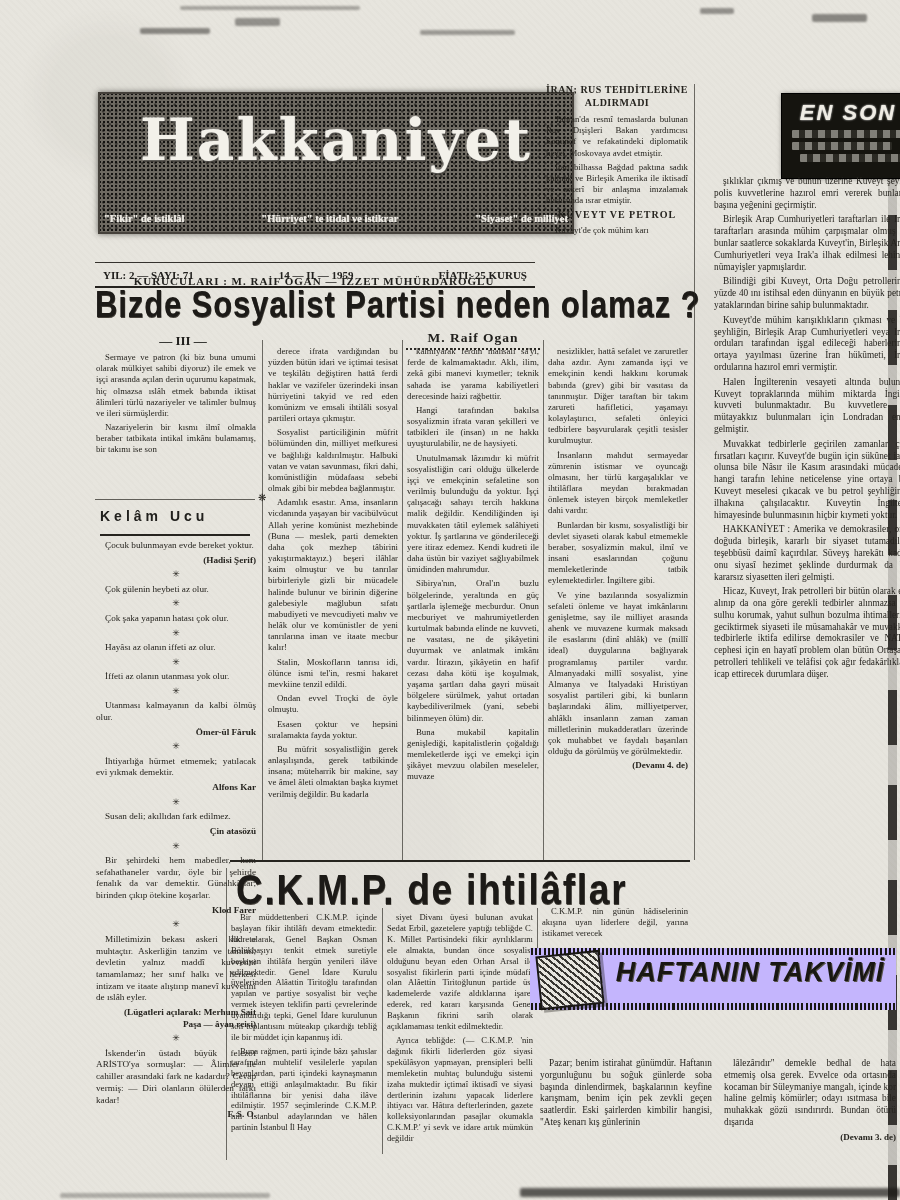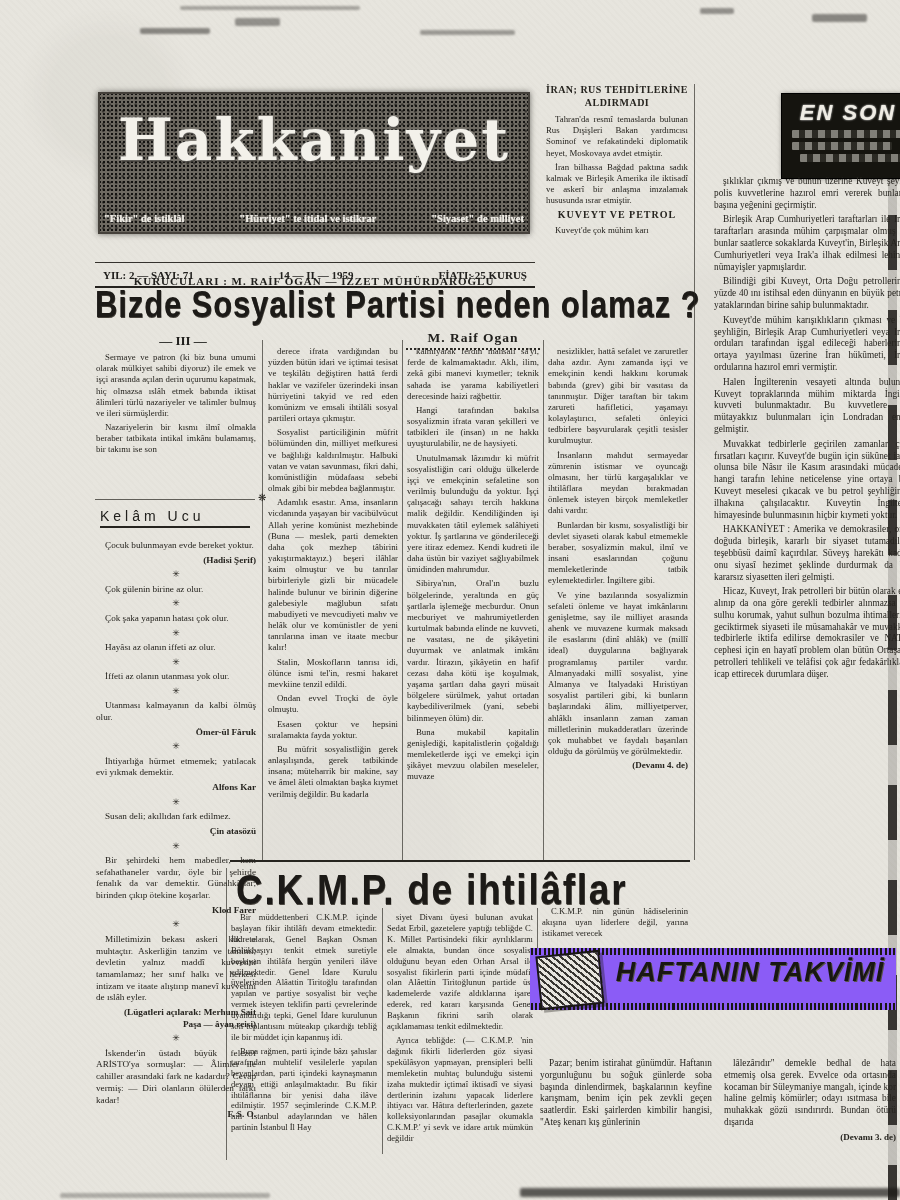--- a/index.html
+++ b/index.html
@@ -14,21 +14,21 @@
   
   .smudge{position:absolute;background:#2c2a27;border-radius:2px;filter:blur(1.1px);}
   .edge-right{position:absolute;background:
       repeating-linear-gradient(180deg, rgba(25,23,20,.85) 0 55px, rgba(25,23,20,.18) 55px 95px);
       filter:blur(.6px);}
   
   .mast-box{position:absolute;left:98px;top:92px;width:432px;height:142px;background-color:#6e6a62;
       background-image:radial-gradient(rgba(12,12,10,.92) 1px, transparent 1.45px),
                        radial-gradient(rgba(35,33,30,.75) 1px, transparent 1.55px);
       background-size:4px 4px,6.5px 6.5px;background-position:0 0,2px 3px;
-      box-shadow:0 0 0 2px #45413b inset, 0 0 6px rgba(30,28,25,.6);}
+      box-shadow:0 0 0 2px #45413b inset, 0 0 6px rgba(30,28,25,.6);padding-left:44px;}
   .mast-title{position:absolute;left:0;top:8px;width:100%;text-align:center;
       font-family:"DejaVu Serif",serif;font-weight:bold;font-size:58px;line-height:1.4;
       color:#f3f1ea;letter-spacing:2px;text-shadow:0 0 2px rgba(255,255,255,.55),1px 2px 0 rgba(60,58,52,.8);}
   .mast-slogans{position:absolute;left:6px;right:6px;bottom:10px;display:flex;justify-content:space-between;
       font-weight:bold;font-size:10.5px;color:#ece9e1;text-shadow:0 0 1px #fff;}
   .founders{position:absolute;left:98px;top:243px;width:432px;text-align:center;
       font-weight:bold;font-size:11px;letter-spacing:1px;margin-top:32px;}
   .info-row{position:absolute;left:95px;top:262px;width:440px;height:23px;
       border-top:1px solid #35322d;border-bottom:2px solid #24221e;
       display:flex;justify-content:space-between;align-items:center;font-weight:bold;font-size:11px;}
@@ -50,32 +50,32 @@
       transform:scaleX(.84);transform-origin:left center;letter-spacing:1px;text-shadow:.5px .5px 0 #44403a;}
   .part-label{position:absolute;left:118px;top:333px;width:130px;text-align:center;font-weight:bold;font-size:13px;}
   .author-box{position:absolute;left:406px;top:330px;width:134px;text-align:center;font-weight:bold;
       font-size:13.5px;letter-spacing:1px;border-bottom:2px dotted #2b2925;padding-bottom:2px;}
   .continuation{font-weight:bold;text-align:right;font-size:9px;margin-top:3px;}
   
   .vrule{position:absolute;width:1px;background:rgba(40,38,33,.65);}
   .hrule{position:absolute;height:2px;background:#242era;background:#26241f;}
   .hrule.thin{height:1px;background:rgba(40,38,33,.7);}
   
-  .kelam-title{position:absolute;left:100px;top:508px;width:150px;font-weight:normal;font-size:14px;
-      letter-spacing:4px;border-bottom:2px solid #26241f;padding-bottom:2px;font-family:"Liberation Sans",sans-serif;}
+  .kelam-title{position:absolute;left:100px;top:508px;width:150px;font-weight:bold;font-size:14px;
+      letter-spacing:4px;border-bottom:2px solid #26241f;padding-bottom:10px;font-family:"Liberation Sans",sans-serif;}
   .ornament{position:absolute;font-size:10px;color:#26241f;}
   .aph-text{margin:0;text-indent:9px;text-align:justify;}
   .aph-src{margin:1px 0 0;text-align:right;font-weight:bold;}
   .aph-sep{text-align:center;font-size:9px;margin:3px 0;color:#26241f;}
   
   .ckmp-headline{position:absolute;left:236px;top:866px;width:460px;white-space:nowrap;
       font-family:"Liberation Sans",sans-serif;font-weight:900;font-size:42px;color:#1c1a17;
       transform:scaleX(.88);transform-origin:left center;letter-spacing:2px;text-shadow:.5px .5px 0 #4a463f;}
   
-  .takvim-box{position:absolute;left:530px;top:948px;width:366px;height:62px;background:#8b5cf6;
+  .takvim-box{position:absolute;left:530px;top:948px;width:366px;height:62px;background:#c4b5fd;
       border-top:7px solid transparent;border-bottom:7px solid transparent;box-sizing:border-box;
       border-image:repeating-linear-gradient(90deg,#191713 0 2px,transparent 2px 4px) 7;}
   .takvim-inner{position:relative;height:100%;}
   .cal-icon{position:absolute;left:8px;top:-2px;width:60px;height:50px;
       background:
         repeating-linear-gradient(45deg, rgba(25,23,19,.85) 0 2px, transparent 2px 5px),
         linear-gradient(#e7e5de,#e7e5de);
       border:2px solid #191713;transform:rotate(-6deg);box-shadow:3px 3px 0 rgba(25,23,19,.35);}
   .takvim-title{position:absolute;left:78px;top:2px;right:4px;text-align:center;
       font-family:"Liberation Sans",sans-serif;font-weight:900;font-style:italic;font-size:27px;
@@ -190,21 +190,21 @@
   <div class="vrule" style="left:694px;top:84px;height:776px;"></div>
 
   <div class="hrule thin" style="left:95px;top:499px;width:160px;"></div>
   <div class="ornament" style="left:258px;top:492px;">❋</div>
   <div class="kelam-title">Kelâm Ucu</div>
   <div class="bodycol" style="left:96px;top:540px;width:160px;height:622px;font-size:9.2px;">
     <div>
         <p class="aph-text">Çocuk bulunmayan evde bereket yoktur.</p>
         <p class="aph-src">(Hadisi Şerif)</p>
         <div class="aph-sep">✳</div>
-        <p class="aph-text">Çok gülenin birine az olur.</p>
+        <p class="aph-text">Çok gülenin heybeti az olur.</p>
         <div class="aph-sep">✳</div>
         <p class="aph-text">Çok şaka yapanın hatası çok olur.</p>
         <div class="aph-sep">✳</div>
         <p class="aph-text">Hayâsı az olanın iffeti az olur.</p>
         <div class="aph-sep">✳</div>
         <p class="aph-text">İffeti az olanın utanması yok olur.</p>
         <div class="aph-sep">✳</div>
         <p class="aph-text">Utanması kalmayanın da kalbi ölmüş olur.</p>
         <p class="aph-src">Ömer-ül Fâruk</p>
         <div class="aph-sep">✳</div>

